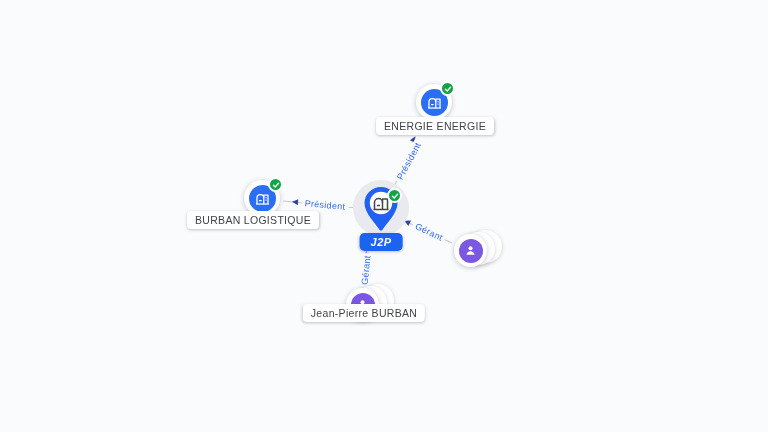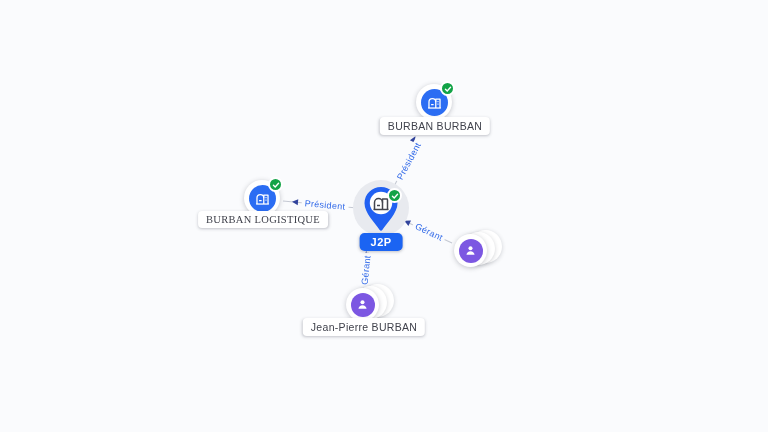--- a/index.html
+++ b/index.html
@@ -92,20 +92,21 @@
     white-space:nowrap;
   }
   .chip.center {
     background:#1b64f2;
     color:#fff;
     font-weight:bold;
     font-size:11px;
     padding:3px 11px;
     border-radius:5px;
     letter-spacing:.4px;
+    font-style:italic;
   }
 </style>
 </head>
 <body>
 
 <div class="stage">
 
   <svg class="edges" width="768" height="432">
     <line x1="390" y1="194" x2="416" y2="144"></line>
     <line x1="283" y1="201" x2="357" y2="208"></line>
@@ -134,41 +135,41 @@
           <path d="M13.5 9h1.2M13.5 12h1.2"></path>
         </g>
       </svg>
     </span>
     <span class="badge" style="right:-3px; top:-3px;">
       <svg width="8" height="8" viewBox="0 0 10 10">
           <path d="M1.8 5.2 4 7.4 8.2 2.8" fill="none" stroke="#fff" stroke-width="1.7" stroke-linecap="round"></path>
         </svg>
     </span>
   </div>
-  <div class="chip" style="left:435px; top:117px;">BURBAN BURBAN</div>
+  <div class="chip" style="left:435px; top:117px;">ENERGIE ENERGIE</div>
 
   <div class="node-circle" style="left:244px; top:180px;">
     <span class="disc company">
       <svg width="17" height="17" viewBox="0 0 20 20">
         <g fill="none" stroke="#fff" stroke-width="1.5" stroke-linejoin="round">
           <path d="M3.5 16.5v-7a4 4 0 0 1 8 0"></path>
           <path d="M11.5 16.5V6h5v10.5"></path>
           <path d="M2.5 16.5h15"></path>
           <path d="M6 12.5h3"></path>
           <path d="M13.5 9h1.2M13.5 12h1.2"></path>
         </g>
       </svg>
     </span>
     <span class="badge" style="right:-3px; top:-3px;">
       <svg width="8" height="8" viewBox="0 0 10 10">
           <path d="M1.8 5.2 4 7.4 8.2 2.8" fill="none" stroke="#fff" stroke-width="1.7" stroke-linecap="round"></path>
         </svg>
     </span>
   </div>
-  <div class="chip" style="left:263px; top:211px;font-family:Liberation Serif, serif;">BURBAN LOGISTIQUE</div>
+  <div class="chip" style="left:253px; top:211px;">BURBAN LOGISTIQUE</div>
 
   <div class="halo" style="left:353px; top:180px;"></div>
   <div class="pin-wrap" style="left:363px; top:186px;">
     <svg width="36" height="46" viewBox="0 0 36 46">
       <path d="M18 1C9 1 1.5 8.2 1.5 17.2 1.5 26.8 12.2 37.2 16.7 44 17.3 45 18.7 45 19.3 44 23.8 37.2 34.5 26.8 34.5 17.2 34.5 8.2 27 1 18 1Z" fill="#2161f2"></path>
       <circle cx="18" cy="17" r="11.2" fill="#fff"></circle>
       <g fill="none" stroke="#44464e" stroke-width="1.5" stroke-linejoin="round" transform="translate(8,7)">
         <path d="M3.5 16.5v-7a4 4 0 0 1 8 0"></path>
         <path d="M11.5 16.5V6h5v10.5"></path>
         <path d="M2.5 16.5h15"></path>
@@ -197,15 +198,15 @@
   <div class="stack-back" style="left:361px; top:284px;"></div>
   <div class="stack-back" style="left:354px; top:286px;"></div>
   <div class="node-circle" style="left:346px; top:288px; width:33px; height:33px;">
     <span class="disc person" style="width:24px; height:24px;">
       <svg width="15" height="15" viewBox="0 0 20 20">
         <circle cx="10" cy="7" r="2.7" fill="#fff"></circle>
         <path d="M4.6 15.6c.5-3.1 2.5-4.7 5.4-4.7s4.9 1.6 5.4 4.7z" fill="#fff"></path>
       </svg>
     </span>
   </div>
-  <div class="chip" style="left:364px; top:318px;">Jean-Pierre BURBAN</div>
+  <div class="chip" style="left:364px; top:304px;">Jean-Pierre BURBAN</div>
 
 </div>
 
 </body></html>

